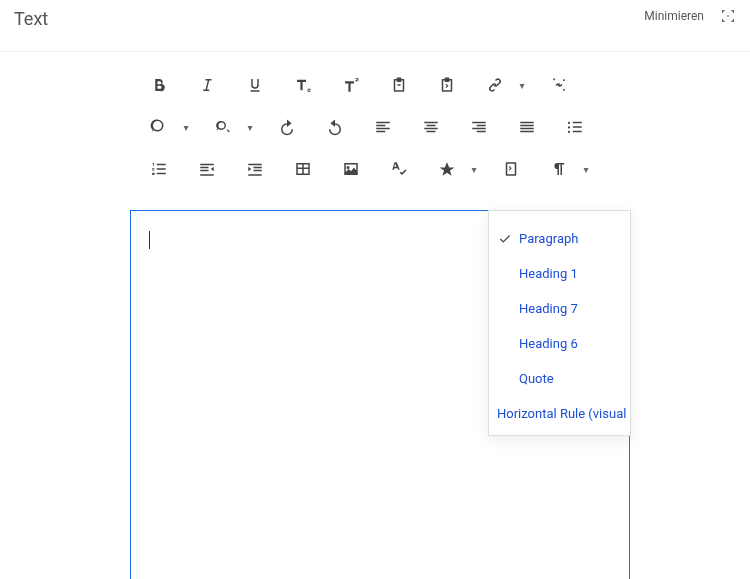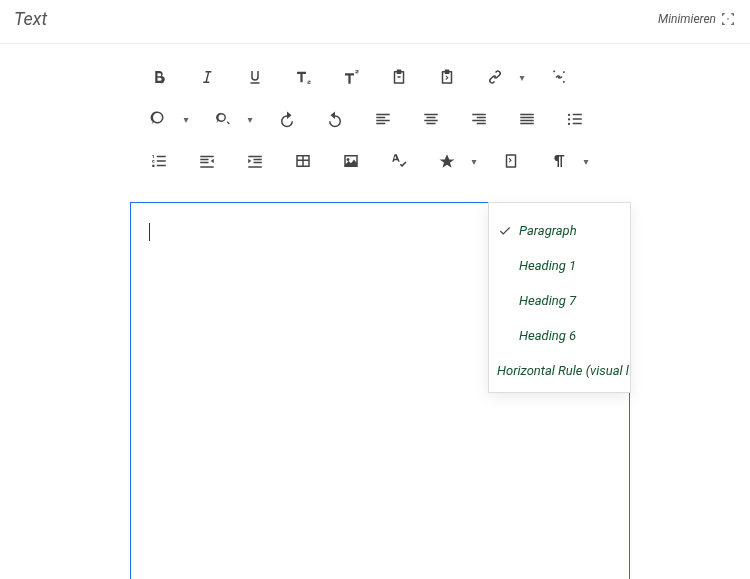--- a/index.html
+++ b/index.html
@@ -7,34 +7,33 @@
     margin: 0;
     font-family: -apple-system, BlinkMacSystemFont, "Segoe UI", Roboto, Helvetica, Arial, sans-serif;
     background: #fff;
     color: #333;
     width: 750px;
     height: 579px;
     overflow: hidden;
   }
   .header {
     display: flex;
-    align-items: center;
+    align-items: flex-start;
     justify-content: space-between;
-    padding: 8px 14px 14px 14px;
+    padding: 8px 14px 22px 14px;
     border-bottom: 1px solid #eee;
-    font-style: italic;
   }
   .title {
     font-size: 18px;
     color: #555;
   }
   .header-right {
     display: flex;
     align-items: center;
-    gap: 4px;
+    gap: 16px;
   }
   .minimize-link {
     font-size: 12px;
     color: #555;
   }
   .toolbar {
     padding: 16px 0 16px 140px;
     display: flex;
     flex-wrap: wrap;
     width: 620px;
@@ -86,25 +85,24 @@
     right: -1px;
     width: 143px;
     background: #fff;
     border: 1px solid #ddd;
     box-shadow: 0 4px 14px rgba(0,0,0,0.08);
     padding: 10px 0 4px 0;
   }
   .menu-item {
     display: flex;
     font-size: 13px;
-    color: #14532d;
+    color: #1d4ed8;
     padding: 10px 12px 10px 8px;
     white-space: nowrap;
     overflow: hidden;
-    font-style: italic;
   }
   .menu-check {
     width: 16px;
     display: inline-flex;
     align-items: center;
     justify-content: center;
     margin-right: 6px;
     color: #444;
   }
   .menu-check svg { width:14px; height:14px; fill:none; stroke:currentColor; stroke-width:2; }
@@ -293,16 +291,20 @@
       <div class="menu-item">
         <span class="menu-spacer"></span>
         <span>Heading 7</span>
       </div>
       <div class="menu-item">
         <span class="menu-spacer"></span>
         <span>Heading 6</span>
       </div>
       <div class="menu-item">
         <span class="menu-spacer"></span>
+        <span>Quote</span>
+      </div>
+      <div class="menu-item">
+        <span class="menu-spacer"></span>
         <span>Horizontal Rule (visual l</span>
       </div>
     </div>
 </div>
 
 </body></html>

